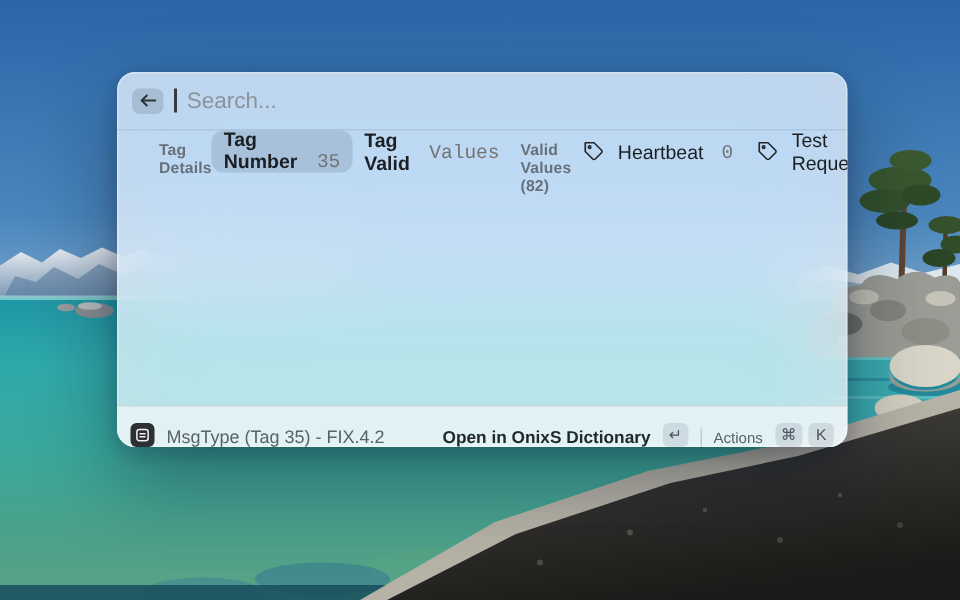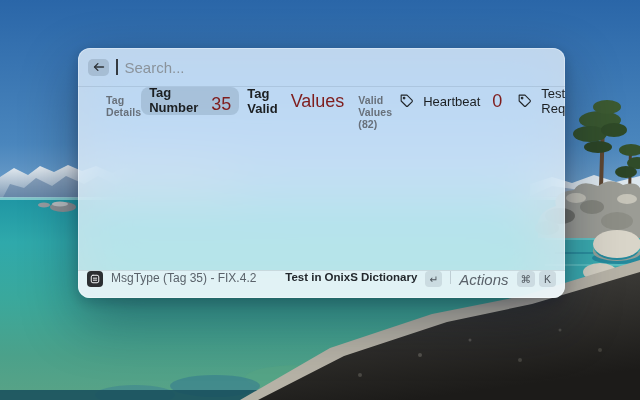--- a/index.html
+++ b/index.html
@@ -46,40 +46,40 @@
   .section-header{
     font-size:10.5px;font-weight:600;letter-spacing:.1px;color:#68707a;
     margin:7px 0 3px 6px;
   }
   .row{
     height:28px;flex:0 0 28px;border-radius:8px;display:flex;
     align-items:center;padding:0 8px;margin-bottom:3px;cursor:default;
   }
   .row.selected{background:rgba(120,145,168,0.32);align-items:flex-end;}
   .row-label{font-size:13px;font-weight:700;color:#1c1f22;}
-  .row-value{font-size:18px;color:#7f1d1d;margin-left:13px;}
+  .row-value{font-size:13px;color:#737373;margin-left:13px;font-family:Liberation Mono, monospace;}
   .vv-row{margin-bottom:4px;}
   .vv-row .tag-ic{display:grid;place-items:center;margin-right:9px;color:#23272b;}
   .vv-row .row-label{font-weight:400;}
   .vv-row .row-value{margin-left:12px;}
 
   
   .footer{
-    margin-top:auto;height:27px;flex:0 0 27px;display:flex;align-items:flex-start;
+    margin-top:auto;height:27px;flex:0 0 27px;display:flex;align-items:flex-end;
     gap:8px;padding:0 9px;border-top:1px solid rgba(55,65,80,0.14);
     background:rgba(250,252,253,0.62);
   }
   .app-icon{
     width:16px;height:16px;border-radius:4px;background:#2d2f32;
     display:grid;place-items:center;flex:0 0 auto;
   }
   .footer-title{font-size:12px;color:#5a626a;white-space:nowrap;}
   .spacer{flex:1;}
   .action-primary{font-size:11.5px;font-weight:700;color:#23282d;white-space:nowrap;cursor:pointer;}
-  .action-secondary{font-size:15px;color:#5a626a;white-space:nowrap;cursor:pointer;font-style:italic;}
+  .action-secondary{font-size:10px;color:#5a626a;white-space:nowrap;cursor:pointer;}
   .kbd{
     min-width:9px;height:16px;padding:0 4px;border-radius:4px;
     background:rgba(50,60,70,0.12);color:#4d545b;font-size:10.5px;
     display:grid;place-items:center;line-height:1;
   }
   .vdiv{width:1px;height:13px;background:rgba(55,65,80,0.20);}
   .kgroup{display:flex;align-items:center;gap:4px;}
 </style>
 </head>
 <body>
@@ -233,21 +233,21 @@
   <div class="footer">
     <span class="app-icon">
       <svg width="10" height="10" viewBox="0 0 12 12" fill="none" stroke="#f2f3f4" stroke-width="1.2" stroke-linecap="round">
         <rect x="1.5" y="1.5" width="9" height="9" rx="2"></rect>
         <line x1="4" y1="5" x2="8" y2="5"></line>
           <line x1="4" y1="7.4" x2="8" y2="7.4"></line>
       </svg>
     </span>
     <span class="footer-title">MsgType (Tag 35) - FIX.4.2</span>
     <span class="spacer"></span>
-    <span class="action-primary">Test in OnixS Dictionary</span>
+    <span class="action-primary">Open in OnixS Dictionary</span>
     <span class="kbd">↵</span>
     <span class="vdiv"></span>
     <span class="action-secondary">Actions</span>
     <span class="kgroup">
       <span class="kbd">⌘</span>
       <span class="kbd">K</span>
     </span>
   </div>
 
 </div>

